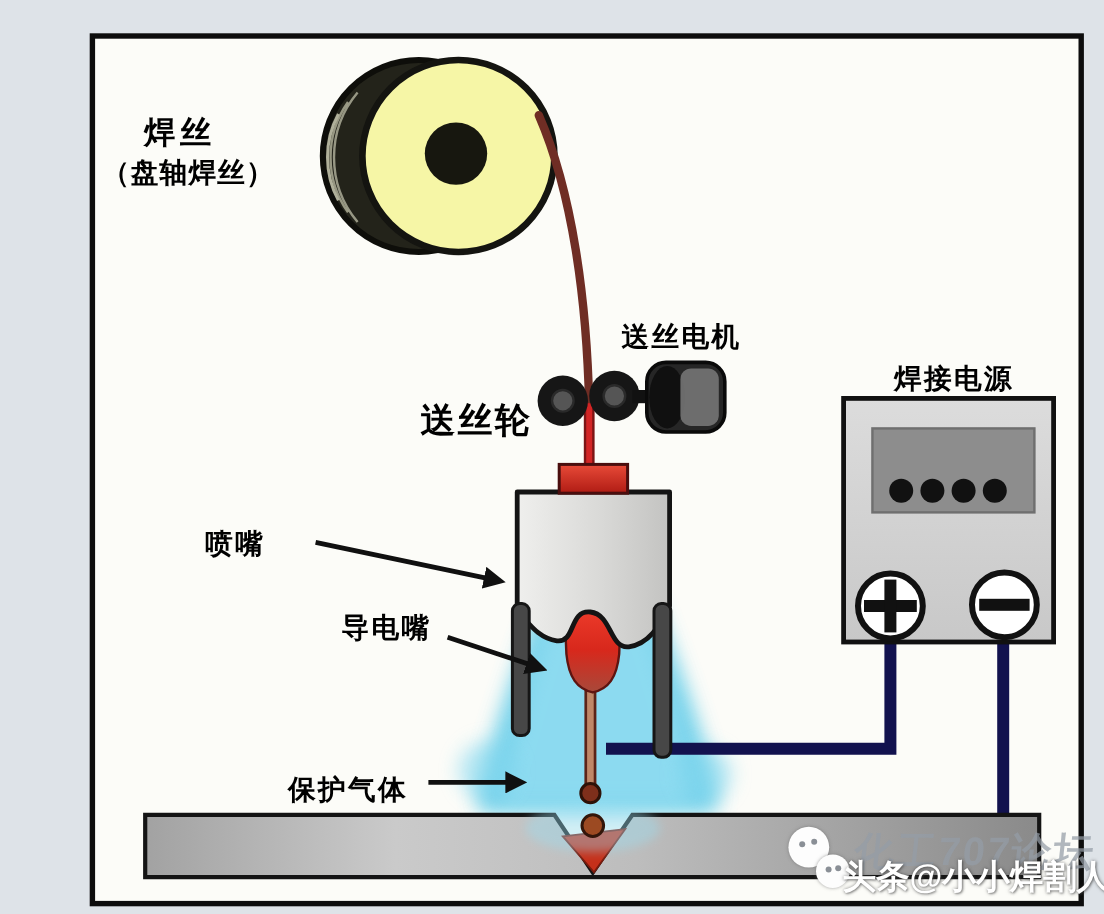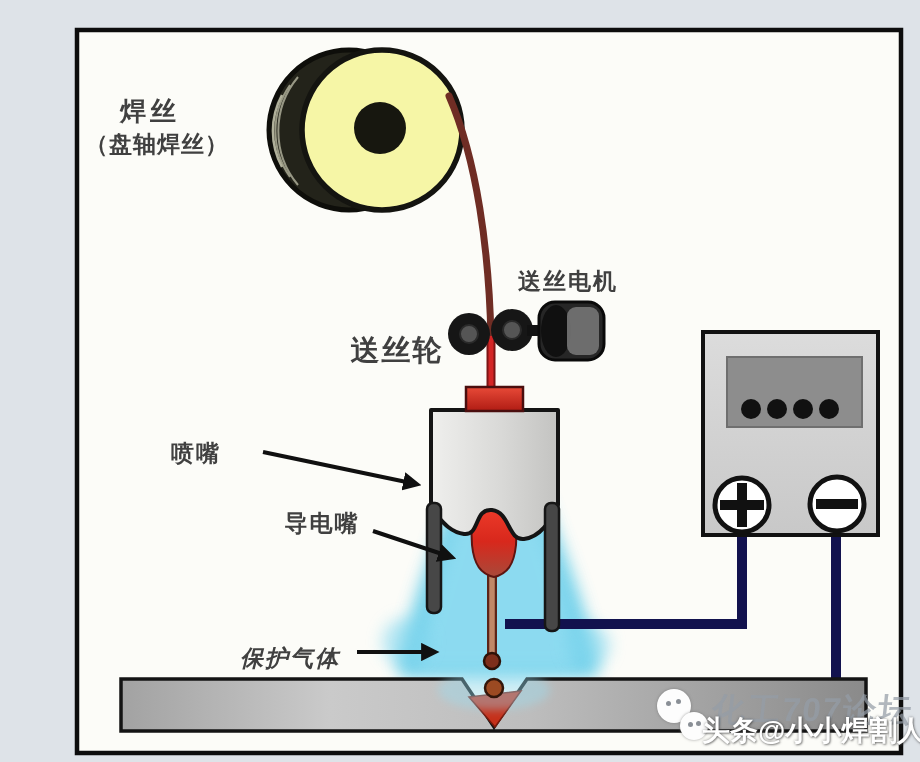--- a/index.html
+++ b/index.html
@@ -4,29 +4,29 @@
 <style>
   html,body{margin:0;padding:0;background:#dee3e8;}
   .stage{
     position:relative;width:920px;height:762px;overflow:hidden;
     background:#dee3e8;
     font-family:"Liberation Sans","DejaVu Sans",sans-serif;
   }
   .stage svg{position:absolute;left:0;top:0;}
   .lbl{
     position:absolute;transform:translate(-50%,-50%);
-    white-space:nowrap;font-weight:700;color:#404040;
+    white-space:nowrap;font-weight:700;color:#000000;
   }
   .lbl-wire{left:150px;top:111px;font-size:26px;letter-spacing:4px;}
   .lbl-wire-sub{left:157px;top:144px;font-size:23px;letter-spacing:1px;}
   .lbl-feed-motor{left:568px;top:281px;font-size:23px;letter-spacing:2px;}
   .lbl-feed-roller{left:397px;top:351px;font-size:29px;letter-spacing:2px;}
   .lbl-nozzle{left:196px;top:453px;font-size:23px;letter-spacing:2px;}
   .lbl-contact-tip{left:322px;top:523px;font-size:23px;letter-spacing:2px;}
-  .lbl-gas{left:290px;top:658px;font-size:23px;letter-spacing:2px;font-style:italic;}
+  .lbl-gas{left:290px;top:658px;font-size:23px;letter-spacing:2px;}
   .lbl-power{left:795px;top:316px;font-size:23px;letter-spacing:2px;}
   .wm-forum{
     position:absolute;left:712px;top:688px;font-size:33px;font-weight:700;
     color:rgba(148,156,166,0.72);letter-spacing:2px;transform:skewX(-6deg);
     white-space:nowrap;
   }
   .wm-author{
     position:absolute;left:702px;top:712px;font-size:28px;font-weight:700;
     color:#ffffff;text-shadow:0 0 3px rgba(60,60,60,.55),1px 1px 2px rgba(60,60,60,.5);
     white-space:nowrap;
@@ -175,20 +175,21 @@
     <rect x="77" y="30" width="824" height="723" fill="none" stroke="#0d0d0d" stroke-width="4.5"></rect>
   </svg>
 
   <div class="lbl lbl-wire">焊丝</div>
   <div class="lbl lbl-feed-motor">送丝电机</div>
   <div class="lbl lbl-wire-sub">（盘轴焊丝）</div>
   <div class="lbl lbl-feed-roller">送丝轮</div>
   <div class="lbl lbl-nozzle">喷嘴</div>
   <div class="lbl lbl-contact-tip">导电嘴</div>
   <div class="lbl lbl-gas">保护气体</div>
+  <div class="lbl lbl-power">焊接电源</div>
 
   <div class="wm-forum">化工707论坛</div>
   <div class="wc wc1">
     <span class="eye e1"></span>
     <span class="eye e2"></span>
   </div>
   <div class="wc wc2">
     <span class="eye e1"></span>
     <span class="eye e2"></span>
   </div>

